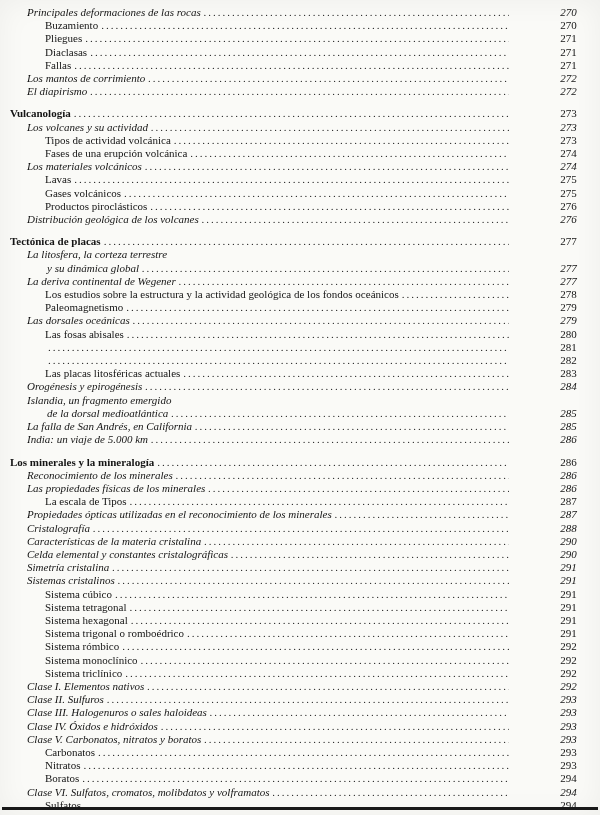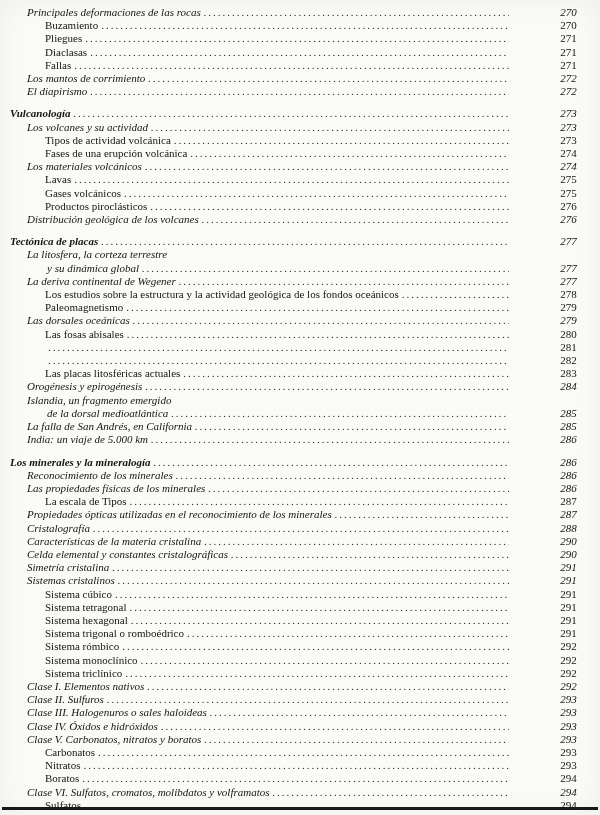--- a/index.html
+++ b/index.html
@@ -18,21 +18,21 @@
   }
   .row {
     display: flex;
     align-items: baseline;
     font-size: 11px;
     line-height: 13.2px;
     white-space: nowrap;
   }
   .row .title { flex: 0 0 auto; }
   .row.bold .title { font-weight: bold; }
-  .lvl0 { padding-left: 0; font-style: italic; }
+  .lvl0 { padding-left: 0; }
   .lvl1 { padding-left: 17px; font-style: italic; }
   .lvl2 { padding-left: 35px; font-family: Liberation Serif, serif; }
   .cont .title { margin-left: 20px; }
   .dots {
     flex: 1 1 auto;
     overflow: hidden;
     white-space: nowrap;
     margin: 0 3px;
     min-width: 8px;
   }

